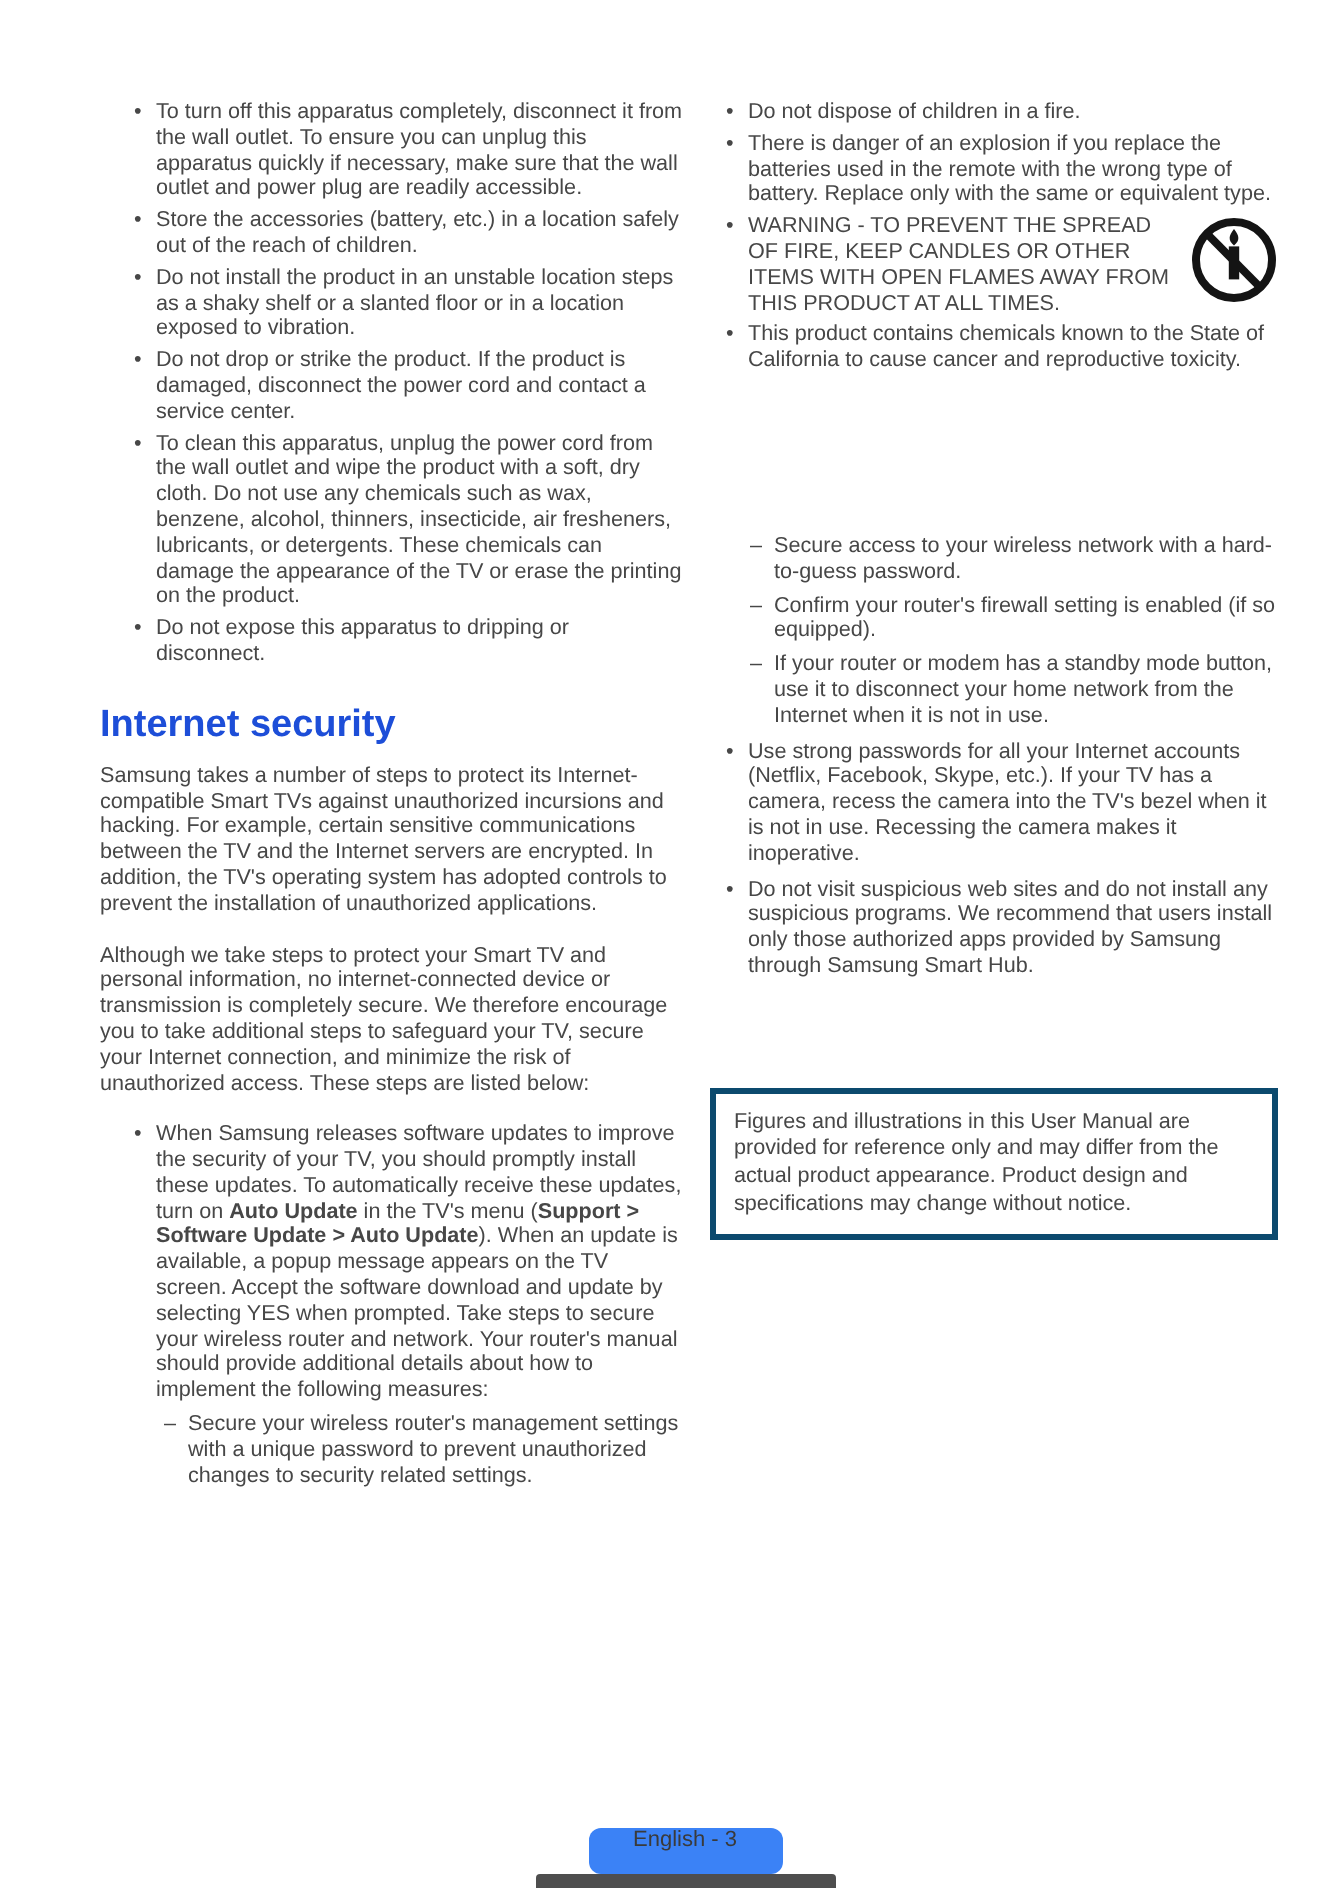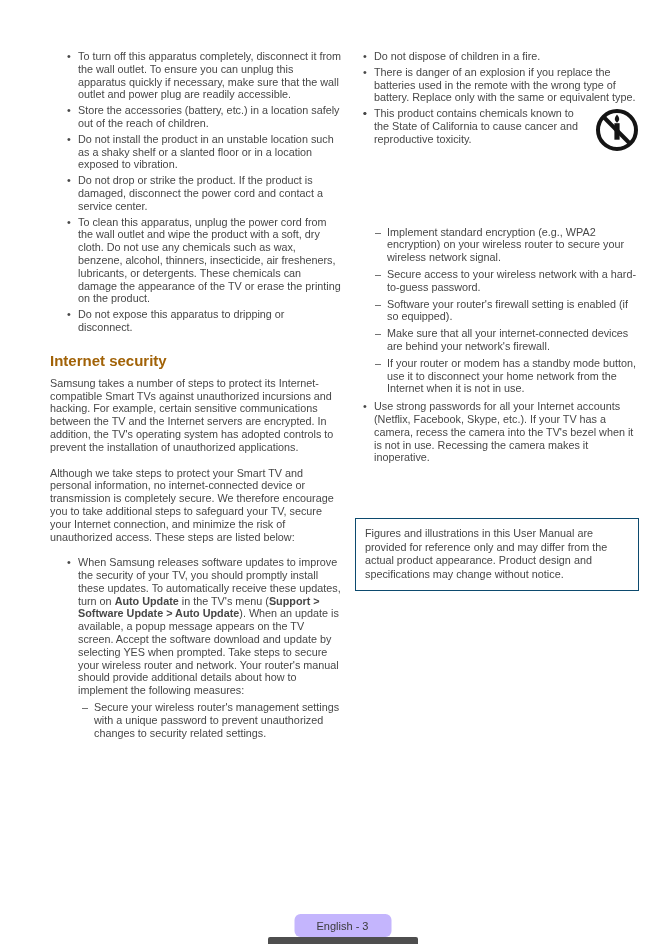--- a/index.html
+++ b/index.html
@@ -28,53 +28,53 @@
   li.d { padding-left: 12px; }
   li.d::before { content: "–"; position: absolute; left: 0; top: 0; color: #474747; }
 
   .col-left .blist-indent > li.b { margin-left: 17px; }
   .col-left .steps-list { margin-top: 13px; }
   .col-left .steps-list > li.b { margin-left: 17px; }
   .col-left li.subdash { margin-left: 32px; margin-top: 4px; }
 
   .section-title {
     margin: 18px 0 0 0;
-    font-size: 15px;
+    font-size: 19px;
     font-weight: bold;
-    color: #a16207;
+    color: #1d4ed8;
   }
   .para { margin: 8px 0 0 0; }
   .para + .para { margin-top: 13px; }
 
   .warn-icon { float: right; margin: 1px 0 2px 8px; width: 44px; height: 44px; }
   .warn-icon svg { display: block; }
 
   .dash-list { margin-top: 80px; margin-left: 12px; }
   .dash-list > li.d { margin-bottom: 4px; }
   .bullet-list { margin-top: 5px; }
   .bullet-list > li.b { margin-bottom: 5px; }
 
   .note-box {
     margin-top: 54px;
     margin-left: -8px;
-    border: 1px solid #0c4a6e;
+    border: 3px solid #0c4a6e;
     padding: 8px 9px;
     line-height: 13.6px;
   }
 
   .bold { font-weight: bold; }
 
   .footer-tab {
     position: absolute;
     left: 50%; bottom: 7px;
     transform: translateX(-50%);
     width: 97px; height: 23px;
-    background: #c4b5fd;
+    background: #3b82f6;
     border-radius: 6px;
-    display: flex; align-items: center; justify-content: center;
+    display: flex; align-items: flex-start; justify-content: center;
     font-size: 11px; color: #3a3a3a;
   }
   .footer-bar {
     position: absolute;
     left: 50%; bottom: 0;
     transform: translateX(-50%);
     width: 150px; height: 7px;
     background: #4e4e4e;
     border-radius: 2px 2px 0 0;
   }
@@ -82,21 +82,21 @@
 </head>
 <body>
 
 <div class="page">
   <div class="columns">
 
     <div class="col-left">
       <ul class="blist-indent">
         <li class="b"><span class="t">To turn off this apparatus completely, disconnect it from the wall outlet. To ensure you can unplug this apparatus quickly if necessary, make sure that the wall outlet and power plug are readily accessible.</span></li>
         <li class="b"><span class="t">Store the accessories (battery, etc.) in a location safely out of the reach of children.</span></li>
-        <li class="b"><span class="t">Do not install the product in an unstable location such as a shaky shelf or a slanted floor or in a location exposed to vibration.</span></li>
+        <li class="b"><span class="t">Do not install the product in an unstable location steps as a shaky shelf or a slanted floor or in a location exposed to vibration.</span></li>
         <li class="b"><span class="t">Do not drop or strike the product. If the product is damaged, disconnect the power cord and contact a service center.</span></li>
         <li class="b"><span class="t">To clean this apparatus, unplug the power cord from the wall outlet and wipe the product with a soft, dry cloth. Do not use any chemicals such as wax, benzene, alcohol, thinners, insecticide, air fresheners, lubricants, or detergents. These chemicals can damage the appearance of the TV or erase the printing on the product.</span></li>
         <li class="b"><span class="t">Do not expose this apparatus to dripping or disconnect.</span></li>
       </ul>
 
       <h2 class="section-title">Internet security</h2>
 
       <p class="para">Samsung takes a number of steps to protect its Internet-compatible Smart TVs against unauthorized incursions and hacking. For example, certain sensitive communications between the TV and the Internet servers are encrypted. In addition, the TV's operating system has adopted controls to prevent the installation of unauthorized applications.</p>
       <p class="para">Although we take steps to protect your Smart TV and personal information, no internet-connected device or transmission is completely secure. We therefore encourage you to take additional steps to safeguard your TV, secure your Internet connection, and minimize the risk of unauthorized access. These steps are listed below:</p>
 
@@ -114,34 +114,34 @@
         <li class="b"><span class="t">There is danger of an explosion if you replace the batteries used in the remote with the wrong type of battery. Replace only with the same or equivalent type.</span></li>
         <li class="b">
           <span class="warn-icon">
             <svg viewBox="0 0 44 44" width="44" height="44" aria-hidden="true">
               <circle cx="22" cy="22" r="19" fill="none" stroke="#141414" stroke-width="4"></circle>
               <path d="M22 6.5c2.7 3.3 3.1 5.7 0 8.2-3.1-2.5-2.7-4.9 0-8.2z" fill="#141414"></path>
               <rect x="19.4" y="15.2" width="5.2" height="16.5" fill="#141414"></rect>
               <line x1="8.6" y1="9" x2="35.4" y2="36" stroke="#141414" stroke-width="4"></line>
             </svg>
           </span>
+          <span class="t">WARNING - TO PREVENT THE SPREAD OF FIRE, KEEP CANDLES OR OTHER ITEMS WITH OPEN FLAMES AWAY FROM THIS PRODUCT AT ALL TIMES.</span>
         </li>
         <li class="b"><span class="t">This product contains chemicals known to the State of California to cause cancer and reproductive toxicity.</span></li>
       </ul>
 
       <ul class="dash-list">
-        <li class="d"><span class="t">Implement standard encryption (e.g., WPA2 encryption) on your wireless router to secure your wireless network signal.</span></li>
         <li class="d"><span class="t">Secure access to your wireless network with a hard-to-guess password.</span></li>
-        <li class="d"><span class="t">Software your router's firewall setting is enabled (if so equipped).</span></li>
-        <li class="d"><span class="t">Make sure that all your internet-connected devices are behind your network's firewall.</span></li>
+        <li class="d"><span class="t">Confirm your router's firewall setting is enabled (if so equipped).</span></li>
         <li class="d"><span class="t">If your router or modem has a standby mode button, use it to disconnect your home network from the Internet when it is not in use.</span></li>
       </ul>
 
       <ul class="bullet-list">
         <li class="b"><span class="t">Use strong passwords for all your Internet accounts (Netflix, Facebook, Skype, etc.). If your TV has a camera, recess the camera into the TV's bezel when it is not in use. Recessing the camera makes it inoperative.</span></li>
+        <li class="b"><span class="t">Do not visit suspicious web sites and do not install any suspicious programs. We recommend that users install only those authorized apps provided by Samsung through Samsung Smart Hub.</span></li>
       </ul>
 
       <div class="note-box">
         <span class="t">Figures and illustrations in this User Manual are provided for reference only and may differ from the actual product appearance. Product design and specifications may change without notice.</span>
       </div>
     </div>
   </div>
 
   <div class="footer-tab">
     <span>English - 3</span>

